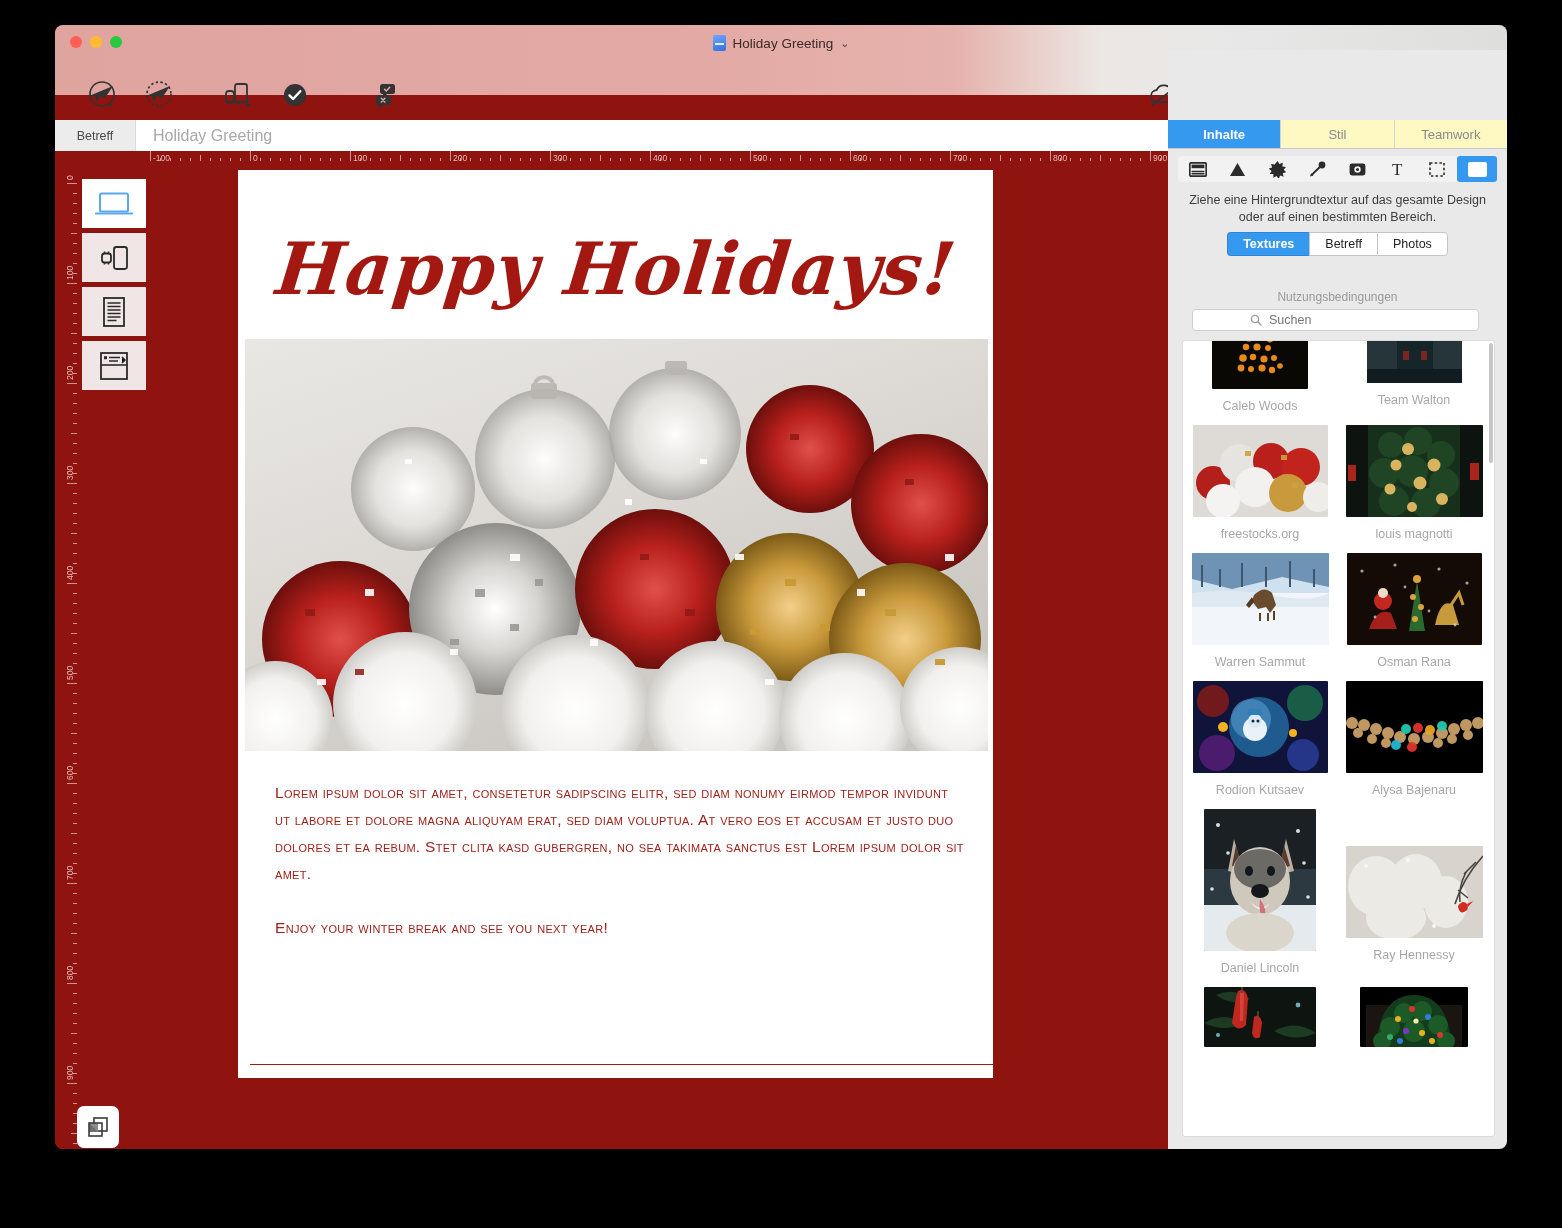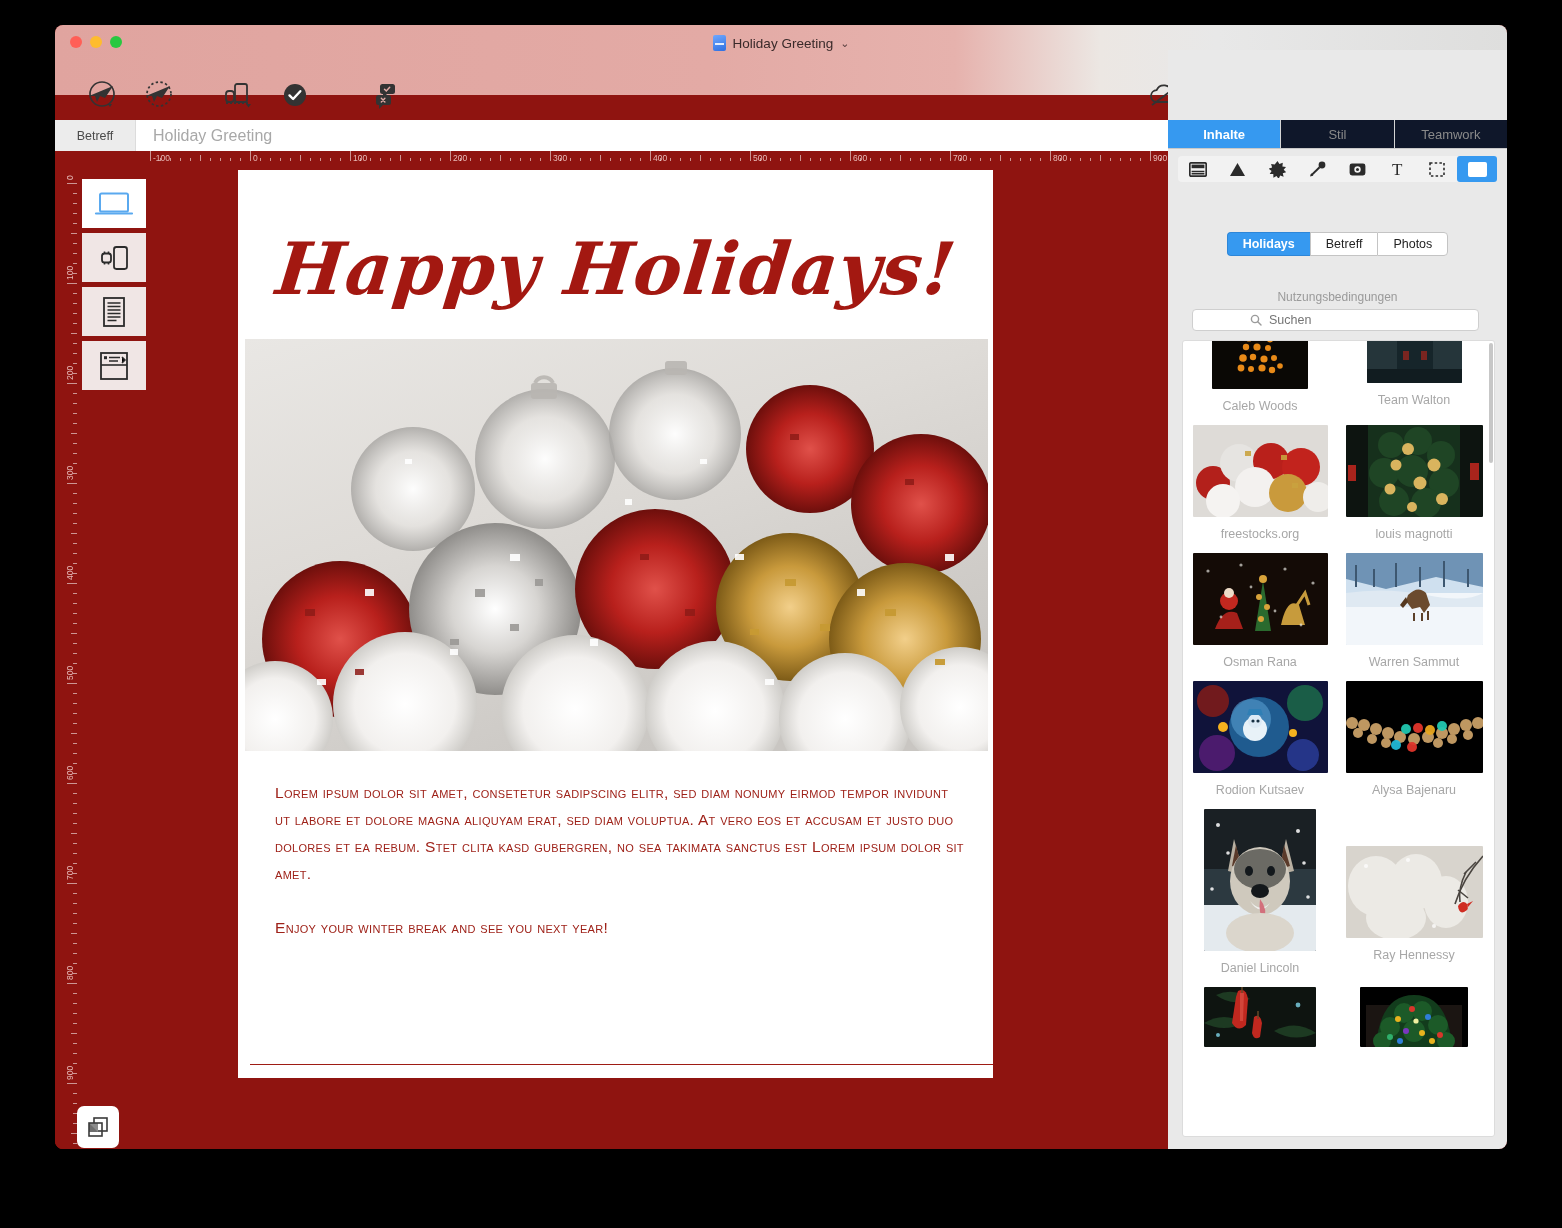--- a/index.html
+++ b/index.html
@@ -68,21 +68,21 @@
   #body p:last-child{margin-bottom:0;}
 
   #layers-btn{position:absolute;left:22px;top:955px;width:42px;height:42px;background:#fff;border-radius:7px;
               display:flex;align-items:center;justify-content:center;}
 
   
   #panel{position:absolute;left:1113px;top:25px;width:339px;height:1099px;background:#e9e9e9;}
   #panel-tabs{position:absolute;left:0;top:70px;width:339px;height:28px;display:flex;background:#f5f5f5;
               border-bottom:1px solid #c8c8c8;}
   .ptab{flex:1;display:flex;align-items:center;justify-content:center;font-size:13px;color:#8a8a8a;
-        border-right:1px solid #d4d4d4;background:#0f172a;}
+        border-right:1px solid #d4d4d4;background:#fef9c3;}
   .ptab:last-child{border-right:0;}
   .ptab.active{background:#3699f0;color:#fff;font-weight:600;}
 
   #tool-row{position:absolute;left:10px;top:106px;width:319px;height:26px;background:#f2f2f2;border-radius:4px;
             display:flex;align-items:center;}
   .trbtn{flex:1;height:26px;display:flex;align-items:center;justify-content:center;color:#2b2b2b;}
   .trbtn.active{background:#3699f0;color:#fff;border-radius:3px;}
 
   #hint{position:absolute;left:14px;top:142px;width:311px;text-align:center;font-size:12.5px;color:#3d3d3d;line-height:17px;}
 
@@ -658,23 +658,27 @@
       </div>
       <div class="trbtn active">
         <svg width="19" height="15" viewBox="0 0 19 15">
             <rect x="0.8" y="0.8" width="17.4" height="13.4" rx="1.2" fill="#fff" stroke="currentColor" stroke-width="1.6"></rect>
             <path d="M2.6 11.8 L7 6.6 L10.2 10.4 L12.4 8 L16.4 11.8 Z" fill="currentColor"></path>
             <circle cx="5" cy="4.4" r="1.5" fill="currentColor"></circle>
           </svg>
       </div>
     </div>
 
+    <div id="hint">
+      <div>Ziehe eine Hintergrundtextur auf das gesamte Design</div>
+      <div>oder auf einen bestimmten Bereich.</div>
+    </div>
 
     <div id="src-tabs">
-      <div class="srcbtn active">Holidays</div>
+      <div class="srcbtn active">Textures</div>
       <div class="srcbtn">Betreff</div>
       <div class="srcbtn">Photos</div>
     </div>
 
     <div id="terms">Nutzungsbedingungen</div>
 
     <div id="search-box">
       <svg width="12" height="12" viewBox="0 0 12 12">
         <circle cx="5" cy="5" r="3.6" fill="none" stroke="#9b9b9b" stroke-width="1.4"></circle>
         <path d="M7.8 7.8 L11 11" stroke="#9b9b9b" stroke-width="1.4" stroke-linecap="round"></path>
@@ -781,20 +785,45 @@
                 <circle cx="74" cy="58" r="6.5"></circle>
                   <circle cx="44" cy="64" r="5.5"></circle>
                   <circle cx="96" cy="74" r="6"></circle>
                 <circle cx="66" cy="82" r="5"></circle>
               </g>
               <rect x="2" y="40" width="8" height="16" fill="#a8241c"></rect>
               <rect x="124" y="38" width="9" height="17" fill="#a8241c"></rect>
             </svg>
           </div>
           <div class="cap">louis magnotti</div>
+        </div>
+
+        <div class="cell">
+          <div class="thumb">
+            <svg width="137" height="92" viewBox="0 0 137 92">
+              <rect width="137" height="92" fill="#cfe0ef"></rect>
+              <path d="M0 0 H137 V34 L90 24 L40 36 L0 26 Z" fill="#6f93b5"></path>
+              <g stroke="#3d5770" stroke-width="2">
+                <path d="M10 34 V12"></path>
+                  <path d="M28 34 V16"></path>
+                  <path d="M50 34 V10"></path>
+                  <path d="M74 34 V14"></path>
+                <path d="M98 34 V8"></path>
+                  <path d="M122 34 V16"></path>
+              </g>
+              <path d="M0 40 H137 V92 H0 Z" fill="#f2f6fa"></path>
+              <path d="M0 40 Q40 34 80 42 T137 40 V54 H0 Z" fill="#dfe9f2"></path>
+              <path d="M62 42 q10 -10 18 -2 l4 12 l-6 8 l-4 -6 l-8 2 l-6 -8 z" fill="#6b4b2e"></path>
+              <path d="M60 44 l-6 8 l3 3 l5 -6 z" fill="#55381f"></path>
+              <g stroke="#5d412a" stroke-width="2">
+                  <path d="M68 60 v8 M76 60 v8 M82 58 v9"></path>
+                </g>
+            </svg>
+          </div>
+          <div class="cap">Warren Sammut</div>
         </div>
 
         <div class="cell">
           <div class="thumb">
             <svg width="135" height="92" viewBox="0 0 135 92">
               <rect width="135" height="92" fill="#140b06"></rect>
               <path d="M62 78 L70 28 L78 78 Z" fill="#2a6a2e"></path>
               <g fill="#d8a33a">
                   <circle cx="70" cy="26" r="4"></circle>
                   <circle cx="66" cy="44" r="3"></circle>
@@ -816,45 +845,20 @@
                 <circle cx="58" cy="34" r="1.4"></circle>
                   <circle cx="82" cy="58" r="1.4"></circle>
               </g>
             </svg>
           </div>
           <div class="cap">Osman Rana</div>
         </div>
 
         <div class="cell">
           <div class="thumb">
-            <svg width="137" height="92" viewBox="0 0 137 92">
-              <rect width="137" height="92" fill="#cfe0ef"></rect>
-              <path d="M0 0 H137 V34 L90 24 L40 36 L0 26 Z" fill="#6f93b5"></path>
-              <g stroke="#3d5770" stroke-width="2">
-                <path d="M10 34 V12"></path>
-                  <path d="M28 34 V16"></path>
-                  <path d="M50 34 V10"></path>
-                  <path d="M74 34 V14"></path>
-                <path d="M98 34 V8"></path>
-                  <path d="M122 34 V16"></path>
-              </g>
-              <path d="M0 40 H137 V92 H0 Z" fill="#f2f6fa"></path>
-              <path d="M0 40 Q40 34 80 42 T137 40 V54 H0 Z" fill="#dfe9f2"></path>
-              <path d="M62 42 q10 -10 18 -2 l4 12 l-6 8 l-4 -6 l-8 2 l-6 -8 z" fill="#6b4b2e"></path>
-              <path d="M60 44 l-6 8 l3 3 l5 -6 z" fill="#55381f"></path>
-              <g stroke="#5d412a" stroke-width="2">
-                  <path d="M68 60 v8 M76 60 v8 M82 58 v9"></path>
-                </g>
-            </svg>
-          </div>
-          <div class="cap">Warren Sammut</div>
-        </div>
-
-        <div class="cell">
-          <div class="thumb">
             <svg width="135" height="92" viewBox="0 0 135 92">
               <rect width="135" height="92" fill="#10133a"></rect>
               <circle cx="20" cy="20" r="16" fill="#8a1d16" opacity=".8"></circle>
               <circle cx="112" cy="22" r="18" fill="#1c6b4a" opacity=".85"></circle>
               <circle cx="24" cy="72" r="18" fill="#5a1e7a" opacity=".8"></circle>
               <circle cx="110" cy="74" r="16" fill="#2b3f9c" opacity=".8"></circle>
               <circle cx="66" cy="46" r="30" fill="#1f5b8f"></circle>
               <circle cx="58" cy="38" r="20" fill="#4f93c4" opacity=".7"></circle>
               <circle cx="62" cy="48" r="12" fill="#e8f2f8"></circle>
               <circle cx="62" cy="40" r="7" fill="#dceaf5"></circle>

